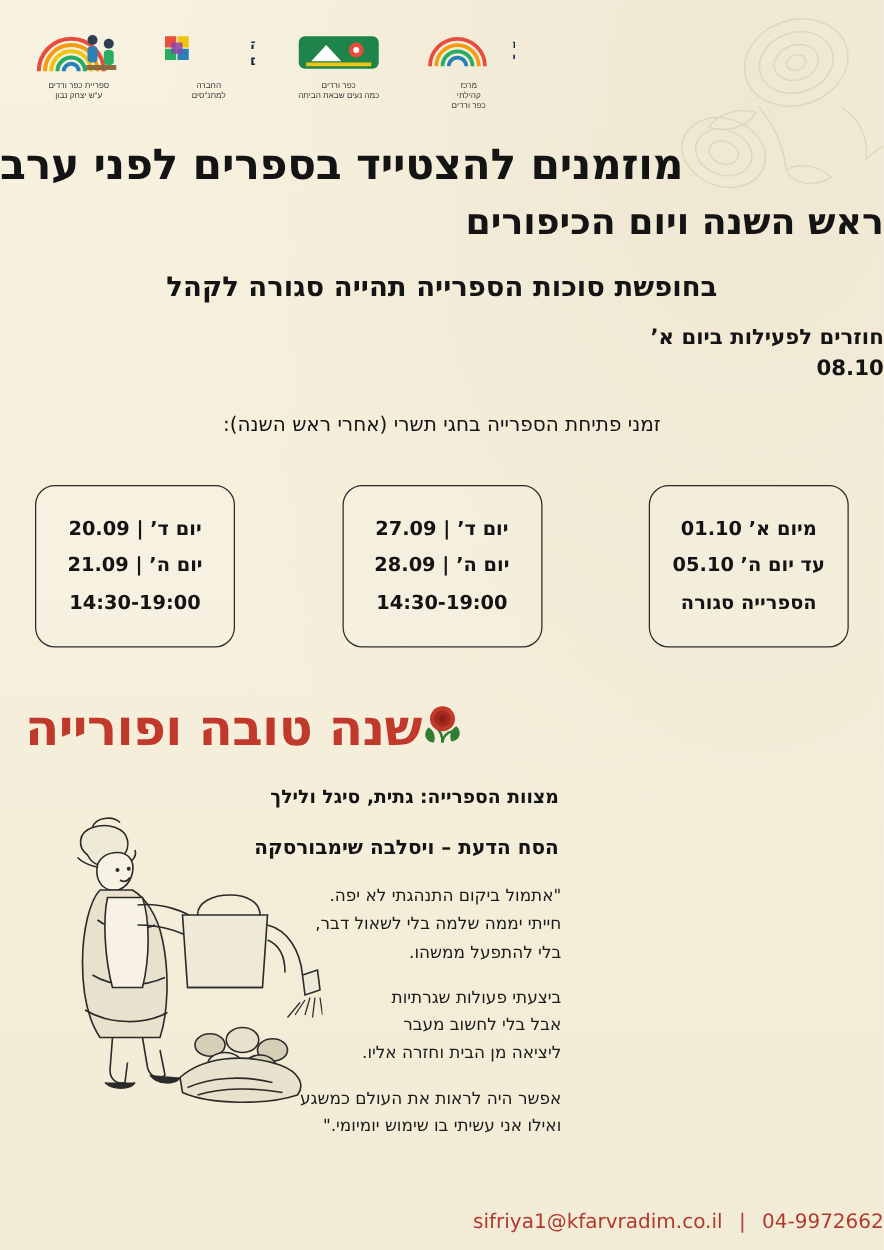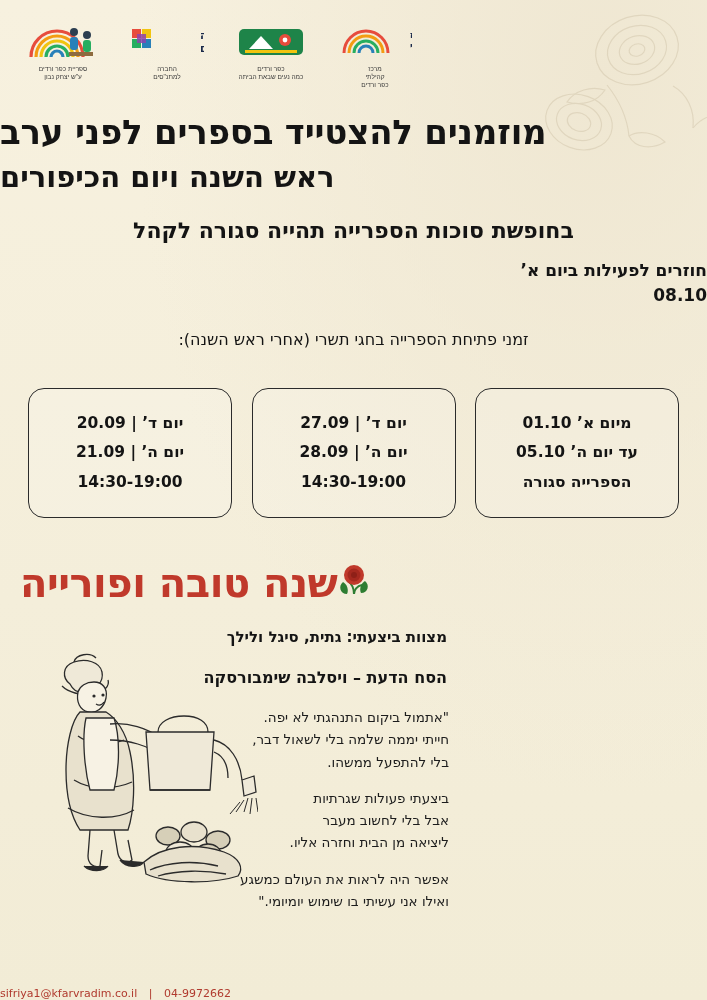--- a/index.html
+++ b/index.html
@@ -36,21 +36,21 @@
   .logo .cap{
     font-size:6.5px;line-height:1.25;color:#3a3a3a;margin-top:3px;
     font-family:"Liberation Sans", sans-serif;white-space:pre-line;
   }
   
   .h1{
     position:absolute;top:112px;left:0;right:0;text-align:left;
     font-size:34px;font-weight:bold;letter-spacing:-.2px;color:#141414;
   }
   .h2{
-    position:absolute;top:160px;left:0;right:0;text-align:left;
+    position:absolute;top:160px;left:0;right:0;text-align:right;
     font-size:29px;font-weight:bold;color:#141414;
   }
   .h3{
     position:absolute;top:218px;left:0;right:0;text-align:center;
     font-size:22px;font-weight:bold;color:#141414;
   }
   .h4{
     position:absolute;top:258px;left:0;right:0;text-align:right;
     font-size:17px;font-weight:bold;color:#141414;line-height:1.45;
     white-space:pre-line;
@@ -58,21 +58,21 @@
   .h5{
     position:absolute;top:330px;left:0;right:0;text-align:center;
     font-size:16px;font-weight:normal;color:#141414;
   }
   
   .boxes{
     position:absolute;top:388px;left:28px;right:28px;
     display:flex;flex-direction:row-reverse;justify-content:space-between;
   }
   .hbox{
-    width:204px;min-height:130px;
+    width:160px;min-height:130px;
     border:1.6px solid #2b2b2b;border-radius:16px;
     background:rgba(255,255,255,.14);
     display:flex;flex-direction:column;align-items:center;justify-content:center;
     padding:10px 6px;box-sizing:border-box;
   }
   .hbox .ln{
     font-size:15.5px;font-weight:bold;line-height:1.9;color:#141414;
     font-family:"DejaVu Sans", sans-serif;direction:rtl;
   }
   
@@ -103,22 +103,22 @@
     font-size:13.5px;line-height:1.65;color:#1c1c1c;
   }
   .quote p{margin:0 0 14px 0;white-space:pre-line;}
   
   .illo{
     position:absolute;left:18px;top:640px;width:240px;height:250px;
     pointer-events:none;
   }
   
   .contact{
-    position:absolute;bottom:0;left:0;right:0;text-align:left;
-    font-size:11px;color:#b03a2e;direction:ltr;
+    position:absolute;bottom:14px;left:0;right:0;text-align:right;
+    font-size:16px;color:#b03a2e;direction:ltr;
   }
   .contact a{color:#b03a2e;text-decoration:none;}
   .contact .sep{margin:0 8px;color:#b03a2e;}
 </style>
 </head>
 <body>
 
 <div class="page">
 
   <svg class="flower-deco" viewBox="0 0 230 230">
@@ -242,21 +242,21 @@
       <path d="M17 30 C17 24 15 20 11 17" stroke="#2e7d32" stroke-width="2" fill="none"></path>
       <path d="M17 30 C17 26 20 22 25 21" stroke="#2e7d32" stroke-width="2" fill="none"></path>
       <path d="M6 18 C1 22 3 30 10 30 C12 26 10 20 6 18Z" fill="#2e7d32"></path>
       <path d="M28 17 C33 21 31 29 24 29 C22 25 24 19 28 17Z" fill="#2e7d32"></path>
       <circle cx="17" cy="11" r="10" fill="#c0392b"></circle>
       <circle cx="17" cy="11" r="6.5" fill="#a5291f"></circle>
       <circle cx="17" cy="11" r="3" fill="#8e2018"></circle>
     </svg>
   </div>
 
-  <div class="staff">מצוות ביצעתי: גתית, סיגל ולילך</div>
+  <div class="staff">מצוות הספרייה: גתית, סיגל ולילך</div>
   <div class="distract">הסח הדעת – ויסלבה שימבורסקה</div>
 
   <div class="quote">
     <p>"אתמול ביקום התנהגתי לא יפה.
 חייתי יממה שלמה בלי לשאול דבר,
 בלי להתפעל ממשהו.</p>
     <p>ביצעתי פעולות שגרתיות
 אבל בלי לחשוב מעבר
 ליציאה מן הבית וחזרה אליו.</p>
     <p>אפשר היה לראות את העולם כמשגע

